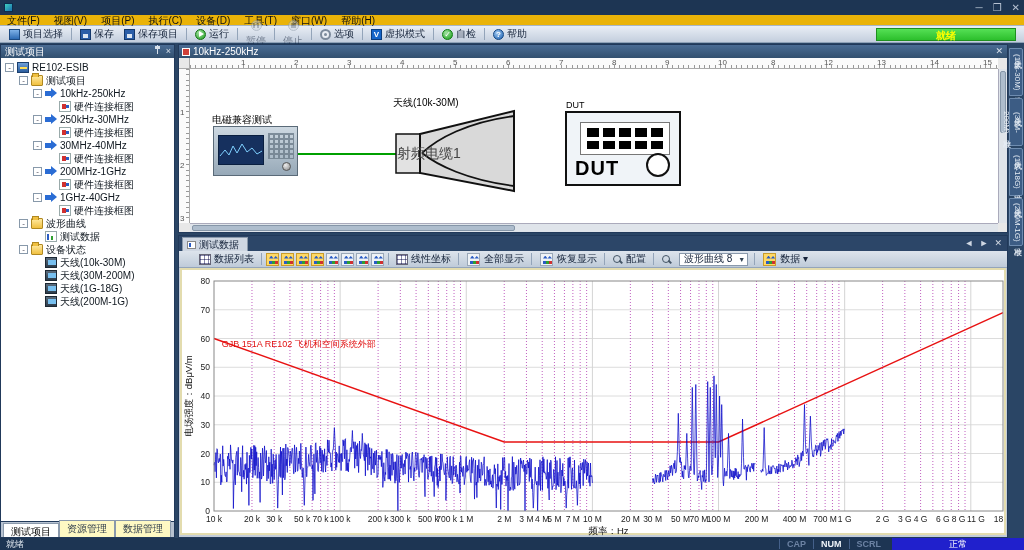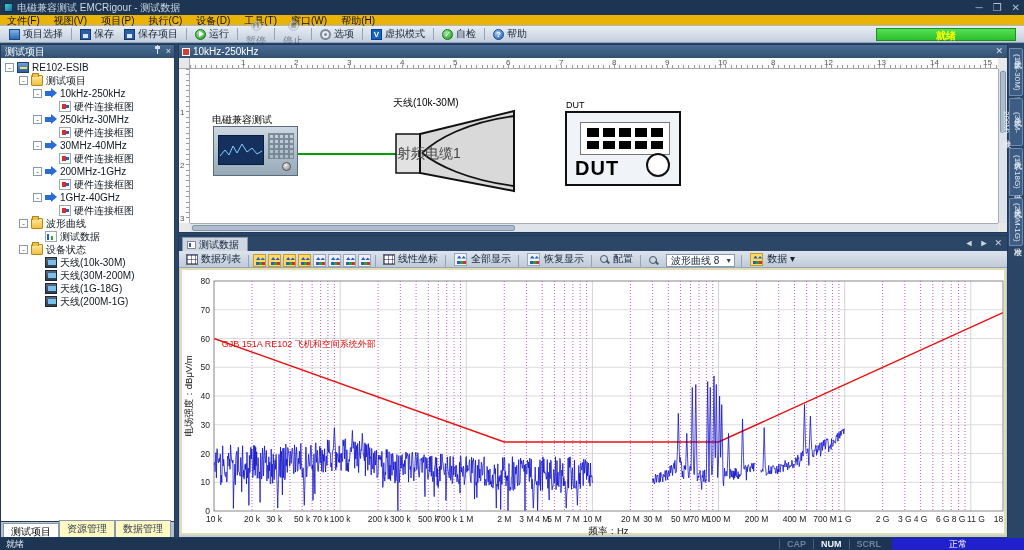--- a/index.html
+++ b/index.html
@@ -104,21 +104,21 @@
   .right-strip { position:absolute; left:1008px; top:44px; width:16px; height:494px; background:#2a4565; }
   .vtab { position:absolute; left:1px; width:14px; background:#3c5c84; border:1px solid #6e8cb0; border-radius:0 2px 2px 0; color:#e6edf5; writing-mode:vertical-rl; font-size:8px; text-align:center; padding:3px 0; }
 
   
   .chart-panel { position:absolute; left:178px; top:235px; width:830px; height:303px; background:#c3cdda; border:1px solid #21395a; }
   .cp-tabbar { height:15px; background:#2c4668; display:flex; align-items:flex-end; position:relative; }
   .cp-tab { display:flex; align-items:center; gap:3px; background:#cfd7e2; color:#15233a; font-size:10px; padding:1px 8px 1px 4px; border:1px solid #8a99ab; border-bottom:none; margin-left:3px; height:14px; }
   .cp-tab .cicon { width:9px; height:8px; background:#fff; border:1px solid #888; position:relative; }
   .cp-tab .cicon:before { content:""; position:absolute; left:1px; bottom:1px; width:2px; height:4px; background:#2a5cc4; }
   .cp-navbtns { position:absolute; right:5px; top:2px; color:#cfd7e2; font-size:9px; display:flex; gap:6px; }
-  .cp-toolbar { height:17px; background:linear-gradient(#dde4ec,#bfcbd9); border-bottom:1px solid #94a5ba; display:flex; align-items:flex-end; padding-left:3px; font-size:10px; color:#15233a; }
+  .cp-toolbar { height:17px; background:linear-gradient(#dde4ec,#bfcbd9); border-bottom:1px solid #94a5ba; display:flex; align-items:center; padding-left:16px; font-size:10px; color:#15233a; }
   .cbtn { display:flex; align-items:center; gap:3px; padding:1px 4px; }
   .mini-ic { width:13px; height:13px; border:1px solid #9aa8b8; background:#eef2f6; position:relative; margin:0 1px; }
   .mini-ic.active { background:#ffd966; border-color:#c89c2c; }
   .mini-ic:before { content:""; position:absolute; left:2px; top:7px; width:9px; height:3px; background:linear-gradient(90deg,#2a5cc4 0 3px,#30a030 3px 6px,#d03030 6px 9px); }
   .mini-ic:after { content:""; position:absolute; left:2px; top:2px; width:9px; height:3px; background:#2a5cc4; clip-path:polygon(0 100%,25% 0,50% 100%,75% 20%,100% 100%); }
   .grid-ic { width:12px; height:11px; border:1px solid #667; background:linear-gradient(#fff,#fff), repeating-linear-gradient(to right,#88a 0 1px,transparent 1px 4px), repeating-linear-gradient(to bottom,#88a 0 1px,transparent 1px 4px); background-blend-mode:multiply; }
   .mag-ic { width:11px; height:11px; position:relative; }
   .mag-ic:before { content:""; position:absolute; left:1px; top:1px; width:6px; height:6px; border:1.5px solid #456; border-radius:50%; }
   .mag-ic:after { content:""; position:absolute; left:7px; top:7px; width:4px; height:1.5px; background:#456; transform:rotate(45deg); }
   .cselect { display:flex; align-items:center; background:#fff; border:1px solid #8a99ab; height:13px; font-size:10px; padding:0 2px 0 4px; margin:0 3px; }
@@ -133,21 +133,20 @@
   .sind.on { color:#eef3f9; }
   .smode { width:132px; height:12px; background:#2020cc; color:#fff; text-align:center; line-height:12px; margin-left:4px; }
 </style>
 </head>
 <body>
 
 <div id="app">
 
   <div class="titlebar">
     <span class="appicon"></span>
-    <span class="title">电磁兼容测试 EMCRigour - 测试数据</span>
     <span class="winbtns">
       <span>─</span>
       <span>❐</span>
       <span>✕</span>
     </span>
   </div>
 
   <div class="menubar" id="menubar">
       <div class="mitem">文件(F)</div>
       <div class="mitem">视图(V)</div>

